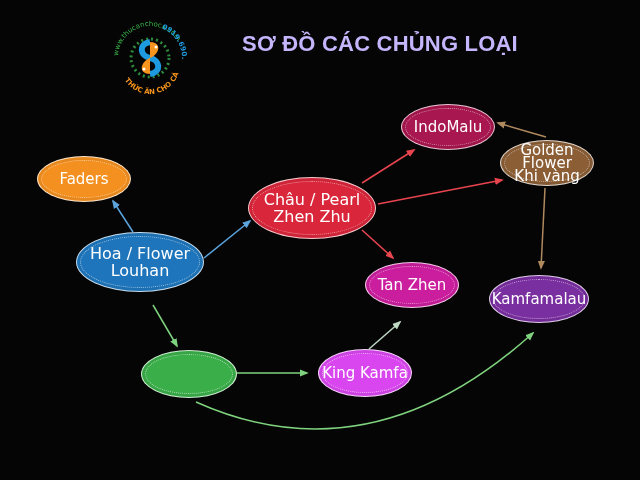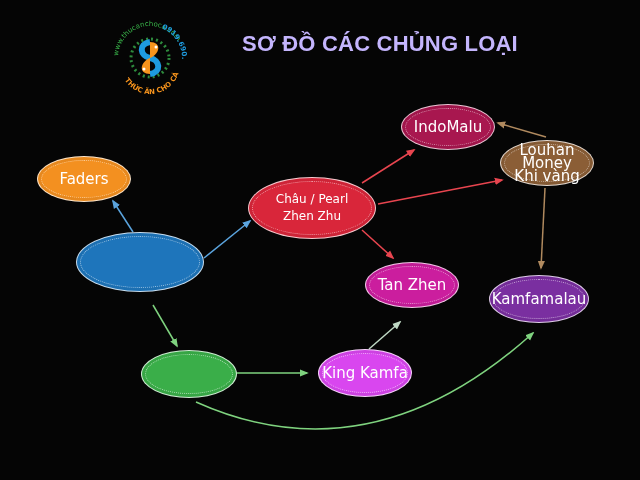--- a/index.html
+++ b/index.html
@@ -3,21 +3,21 @@
   <meta charset="utf-8">
   <style>
     html, body { margin: 0; padding: 0; background: #050505; }
     body { width: 640px; height: 480px; position: relative; overflow: hidden; font-family: "DejaVu Sans", sans-serif; }
     .title { position: absolute; left: 190px; top: 30px; width: 380px; text-align: center; color: #c4b5fd; font-family: "Liberation Sans", sans-serif; font-weight: bold; font-size: 22px; line-height: 28px; letter-spacing: 0.2px; }
     .logo { position: absolute; left: 104px; top: 12px; width: 92px; height: 92px; }
     svg.canvas { position: absolute; left: 0; top: 0; }
     .node { position: absolute; border-radius: 50%; display: flex; align-items: center; justify-content: center; text-align: center; color: #fff; font-family: "DejaVu Sans", sans-serif; box-sizing: border-box; border: 1.5px solid rgba(255,255,255,0.75); box-shadow: inset 0 0 0 3px rgba(0,0,0,0.05); }
     .node .ring { position: absolute; left: 3px; top: 3px; right: 3px; bottom: 3px; border-radius: 50%; border: 1px dotted rgba(255,255,255,0.55); }
     .node .lbl { position: relative; font-size: 15px; line-height: 13px; white-space: pre-line; }
-    .node.big .lbl { font-size: 12px; line-height: 17px; }
+    .node.big .lbl { font-size: 16px; line-height: 17px; }
   </style>
 </head>
 <body>
 
 <svg class="canvas" width="640" height="480" viewBox="0 0 640 480">
   <defs id="arrow-defs">
       <marker id="ah0" viewBox="0 0 10 10" refX="8" refY="5" markerWidth="6" markerHeight="6" orient="auto">
         <path d="M0,1 L10,5 L0,9 z" fill="#5BA4DE"></path>
       </marker>
       <marker id="ah1" viewBox="0 0 10 10" refX="8" refY="5" markerWidth="6" markerHeight="6" orient="auto">
@@ -88,33 +88,35 @@
   <div>SƠ ĐỒ CÁC CHỦNG LOẠI</div>
 </div>
 
 <div id="nodes">
     <div class="node" style="left: 37px; top: 156px; width: 94px; height: 46px; background: rgb(243, 144, 32);">
       <div class="ring"></div>
       <span class="lbl">Faders</span>
     </div>
     <div class="node big" style="left: 76px; top: 232px; width: 128px; height: 60px; background: rgb(30, 117, 187);">
       <div class="ring"></div>
+      <span class="lbl">Hoa / Flower
+Louhan</span>
     </div>
     <div class="node big" style="left: 248px; top: 177px; width: 128px; height: 62px; background: rgb(217, 38, 58);">
       <div class="ring"></div>
       <span class="lbl">Châu / Pearl
 Zhen Zhu</span>
     </div>
     <div class="node" style="left: 401px; top: 104px; width: 94px; height: 46px; background: rgb(168, 23, 79);">
       <div class="ring"></div>
       <span class="lbl">IndoMalu</span>
     </div>
     <div class="node" style="left: 500px; top: 140px; width: 94px; height: 46px; background: rgb(139, 94, 54);">
       <div class="ring"></div>
-      <span class="lbl">Louhan Money
+      <span class="lbl">Golden Flower
 Khi vàng</span>
     </div>
     <div class="node" style="left: 365px; top: 262px; width: 94px; height: 46px; background: rgb(203, 30, 158);">
       <div class="ring"></div>
       <span class="lbl">Tan Zhen</span>
     </div>
     <div class="node" style="left: 489px; top: 275px; width: 100px; height: 48px; background: rgb(122, 47, 160);">
       <div class="ring"></div>
       <span class="lbl">Kamfamalau</span>
     </div>

